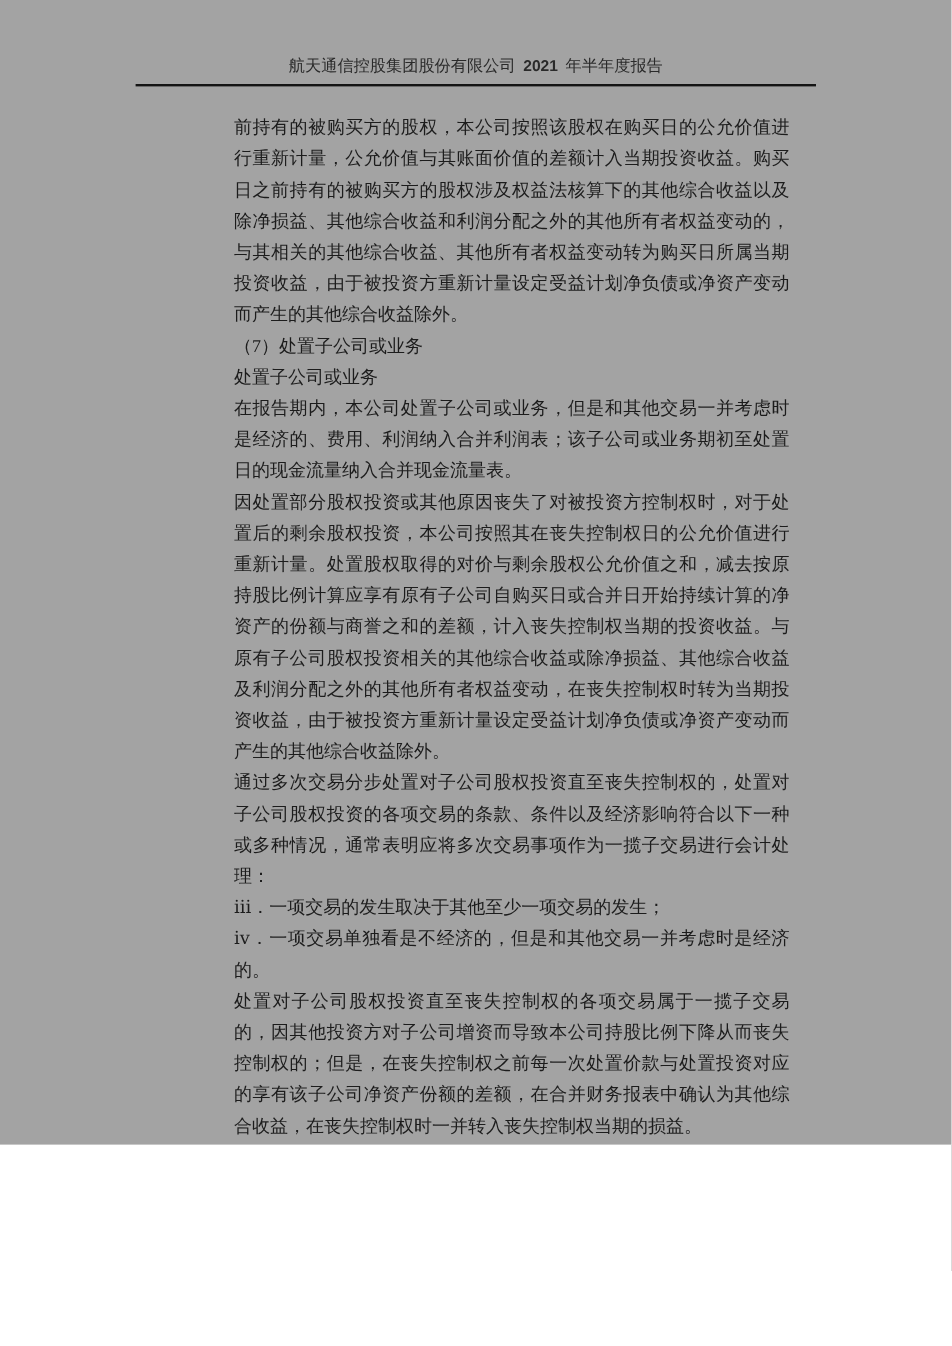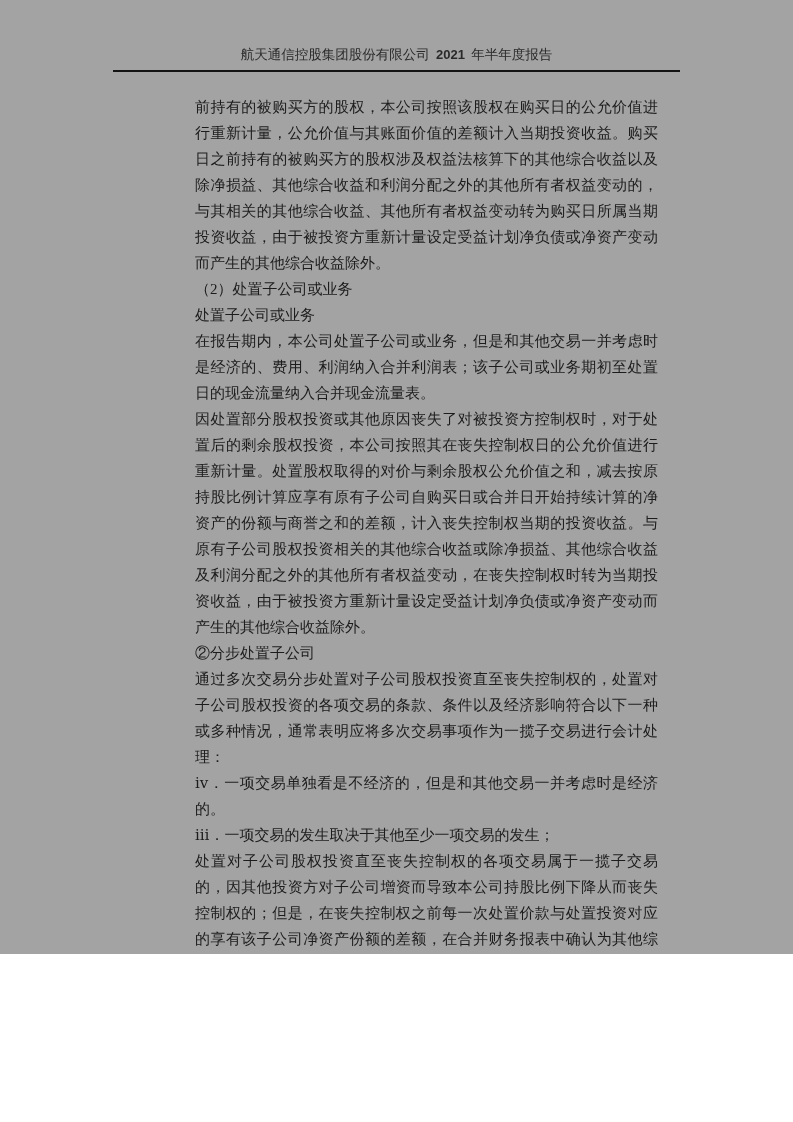--- a/index.html
+++ b/index.html
@@ -69,25 +69,24 @@
 <div class="page">
 
   <div class="page-header">
     <span>航天通信控股集团股份有限公司</span>
     <span class="year">2021</span>
     <span>年半年度报告</span>
   </div>
 
   <div class="doc-body">
     <p>前持有的被购买方的股权，本公司按照该股权在购买日的公允价值进行重新计量，公允价值与其账面价值的差额计入当期投资收益。购买日之前持有的被购买方的股权涉及权益法核算下的其他综合收益以及除净损益、其他综合收益和利润分配之外的其他所有者权益变动的，与其相关的其他综合收益、其他所有者权益变动转为购买日所属当期投资收益，由于被投资方重新计量设定受益计划净负债或净资产变动而产生的其他综合收益除外。</p>
-    <p>（2）处置子公司或业务</p>
+    <p>（7）处置子公司或业务</p>
     <p>处置子公司或业务</p>
     <p>在报告期内，本公司处置子公司或业务，但是和其他交易一并考虑时是经济的、费用、利润纳入合并利润表；该子公司或业务期初至处置日的现金流量纳入合并现金流量表。</p>
     <p>因处置部分股权投资或其他原因丧失了对被投资方控制权时，对于处置后的剩余股权投资，本公司按照其在丧失控制权日的公允价值进行重新计量。处置股权取得的对价与剩余股权公允价值之和，减去按原持股比例计算应享有原有子公司自购买日或合并日开始持续计算的净资产的份额与商誉之和的差额，计入丧失控制权当期的投资收益。与原有子公司股权投资相关的其他综合收益或除净损益、其他综合收益及利润分配之外的其他所有者权益变动，在丧失控制权时转为当期投资收益，由于被投资方重新计量设定受益计划净负债或净资产变动而产生的其他综合收益除外。</p>
-    <p>②分步处置子公司</p>
     <p>通过多次交易分步处置对子公司股权投资直至丧失控制权的，处置对子公司股权投资的各项交易的条款、条件以及经济影响符合以下一种或多种情况，通常表明应将多次交易事项作为一揽子交易进行会计处理：</p>
+    <p>ⅲ．一项交易的发生取决于其他至少一项交易的发生；</p>
     <p>ⅳ．一项交易单独看是不经济的，但是和其他交易一并考虑时是经济的。</p>
-    <p>ⅲ．一项交易的发生取决于其他至少一项交易的发生；</p>
     <p>处置对子公司股权投资直至丧失控制权的各项交易属于一揽子交易的，因其他投资方对子公司增资而导致本公司持股比例下降从而丧失控制权的；但是，在丧失控制权之前每一次处置价款与处置投资对应的享有该子公司净资产份额的差额，在合并财务报表中确认为其他综合收益，在丧失控制权时一并转入丧失控制权当期的损益。</p>
   </div>
 
 
 </div>
 
 </body></html>

